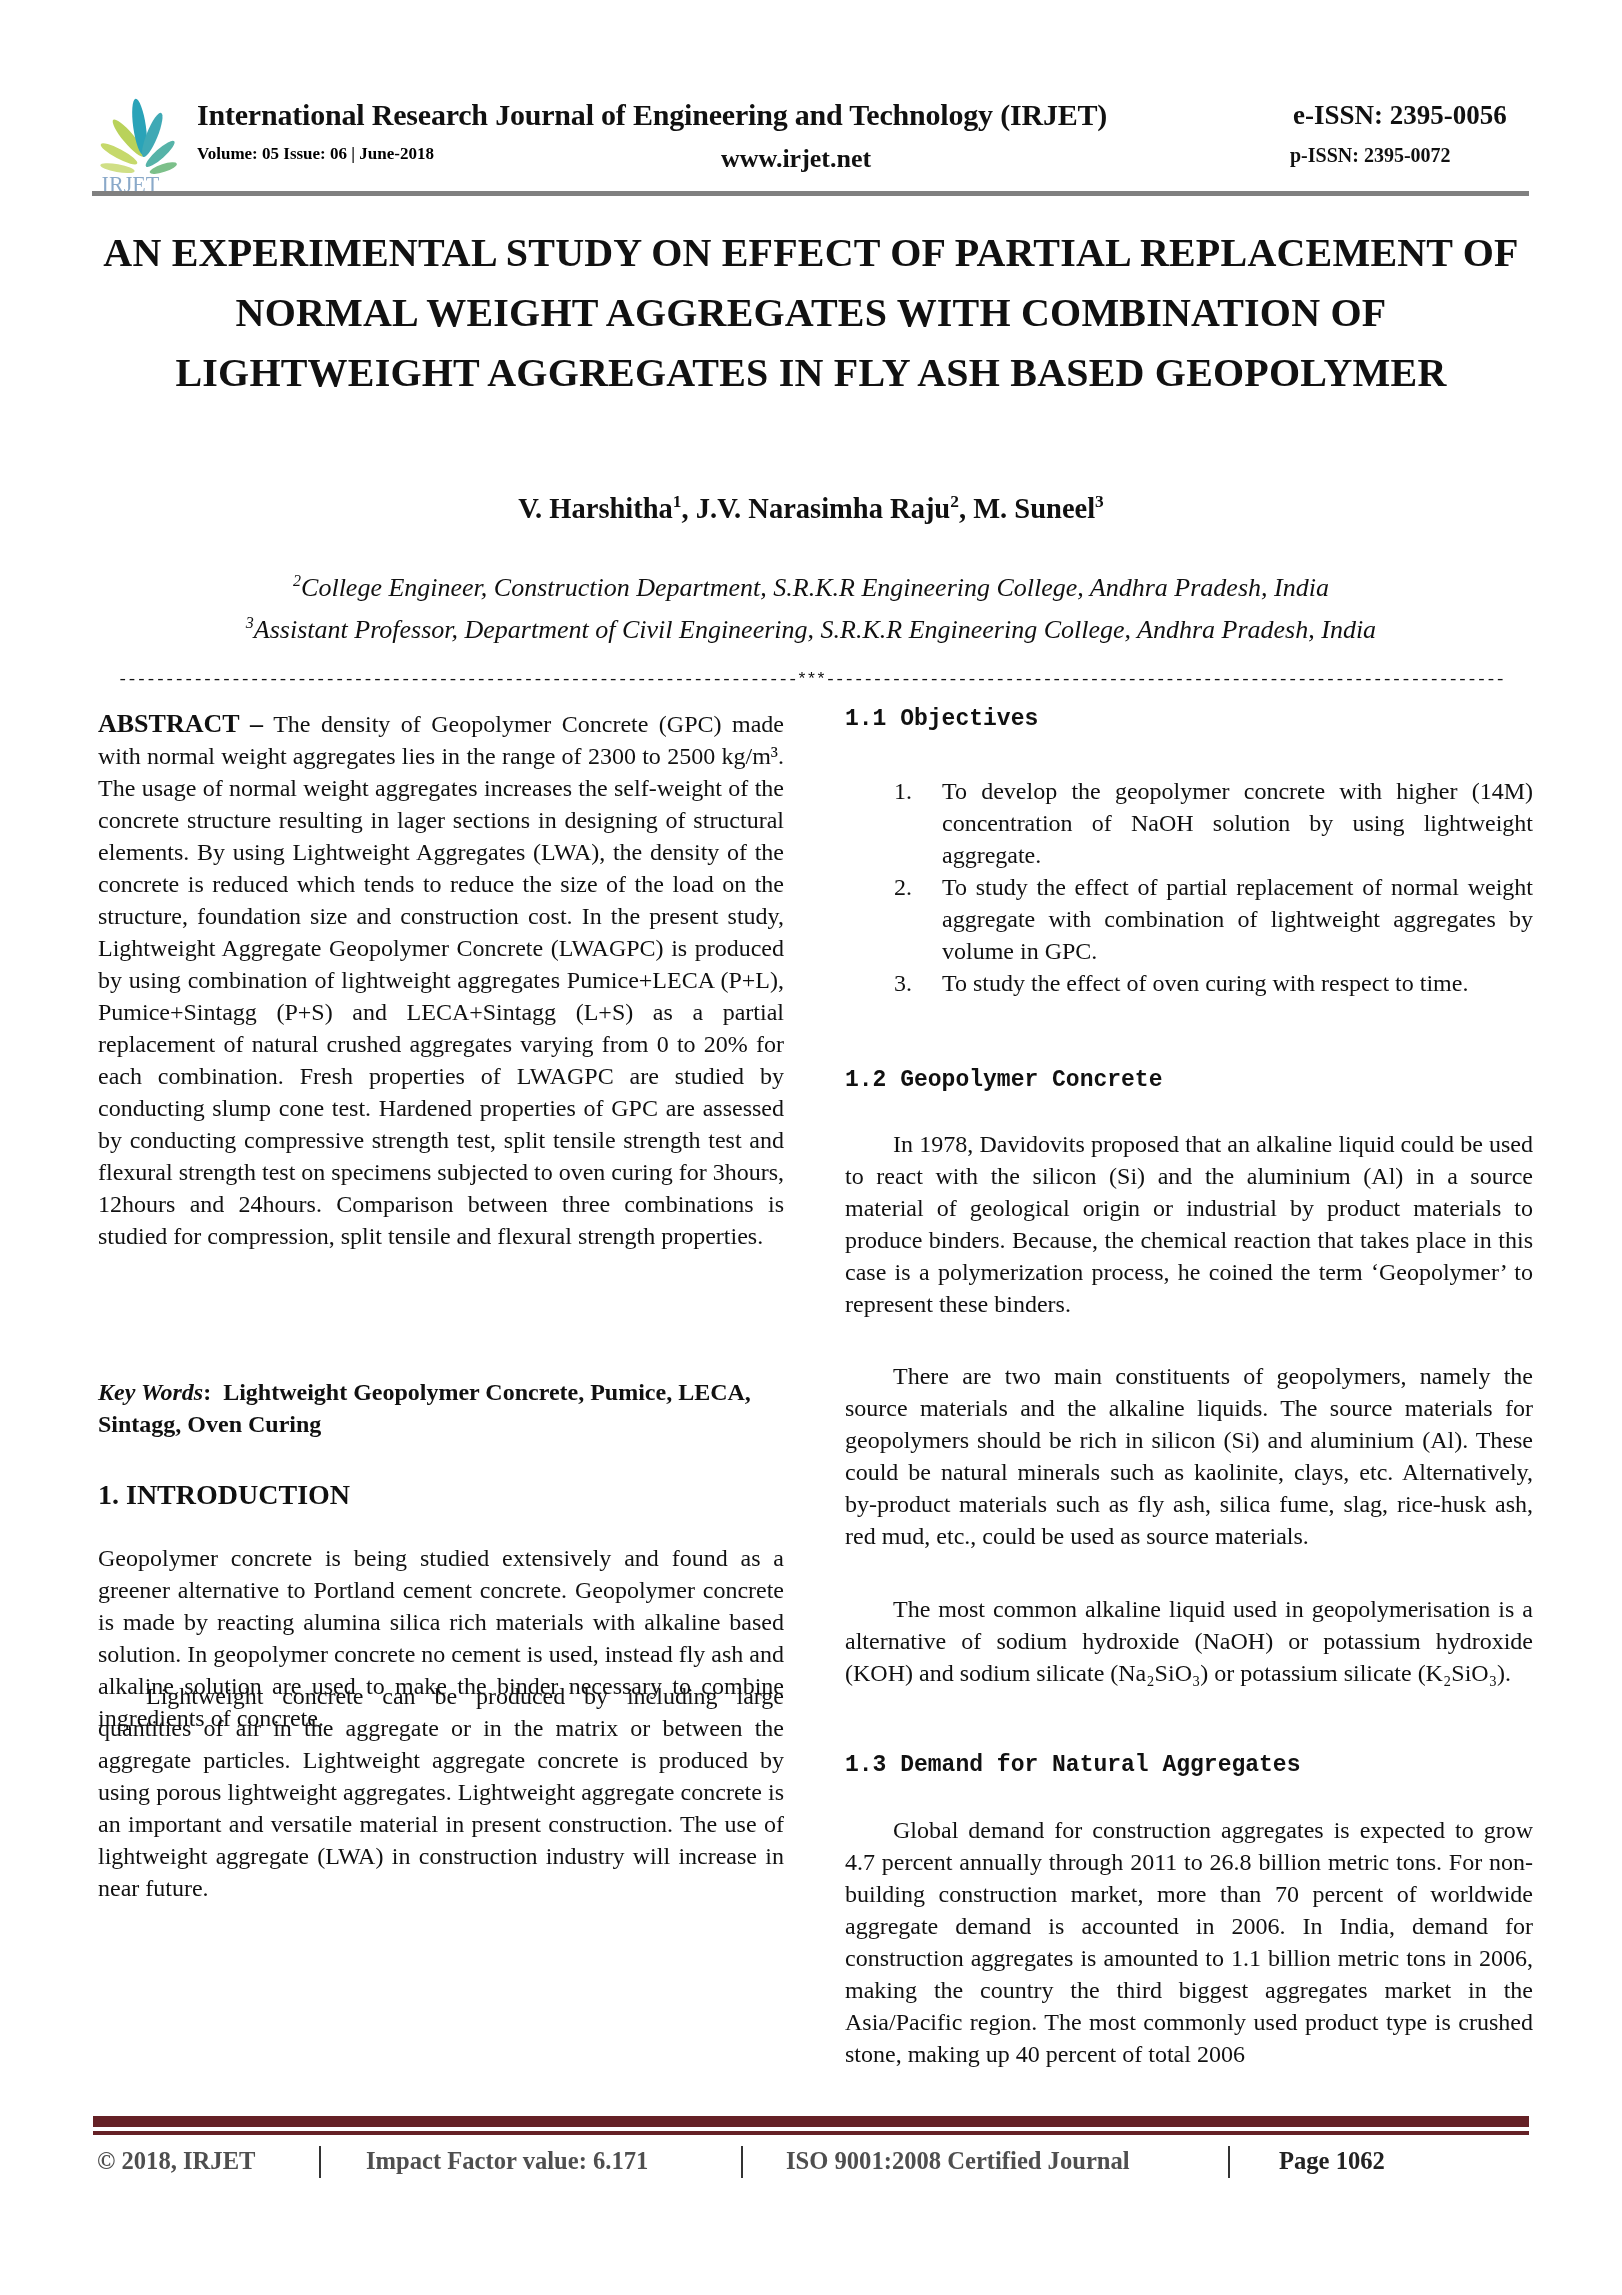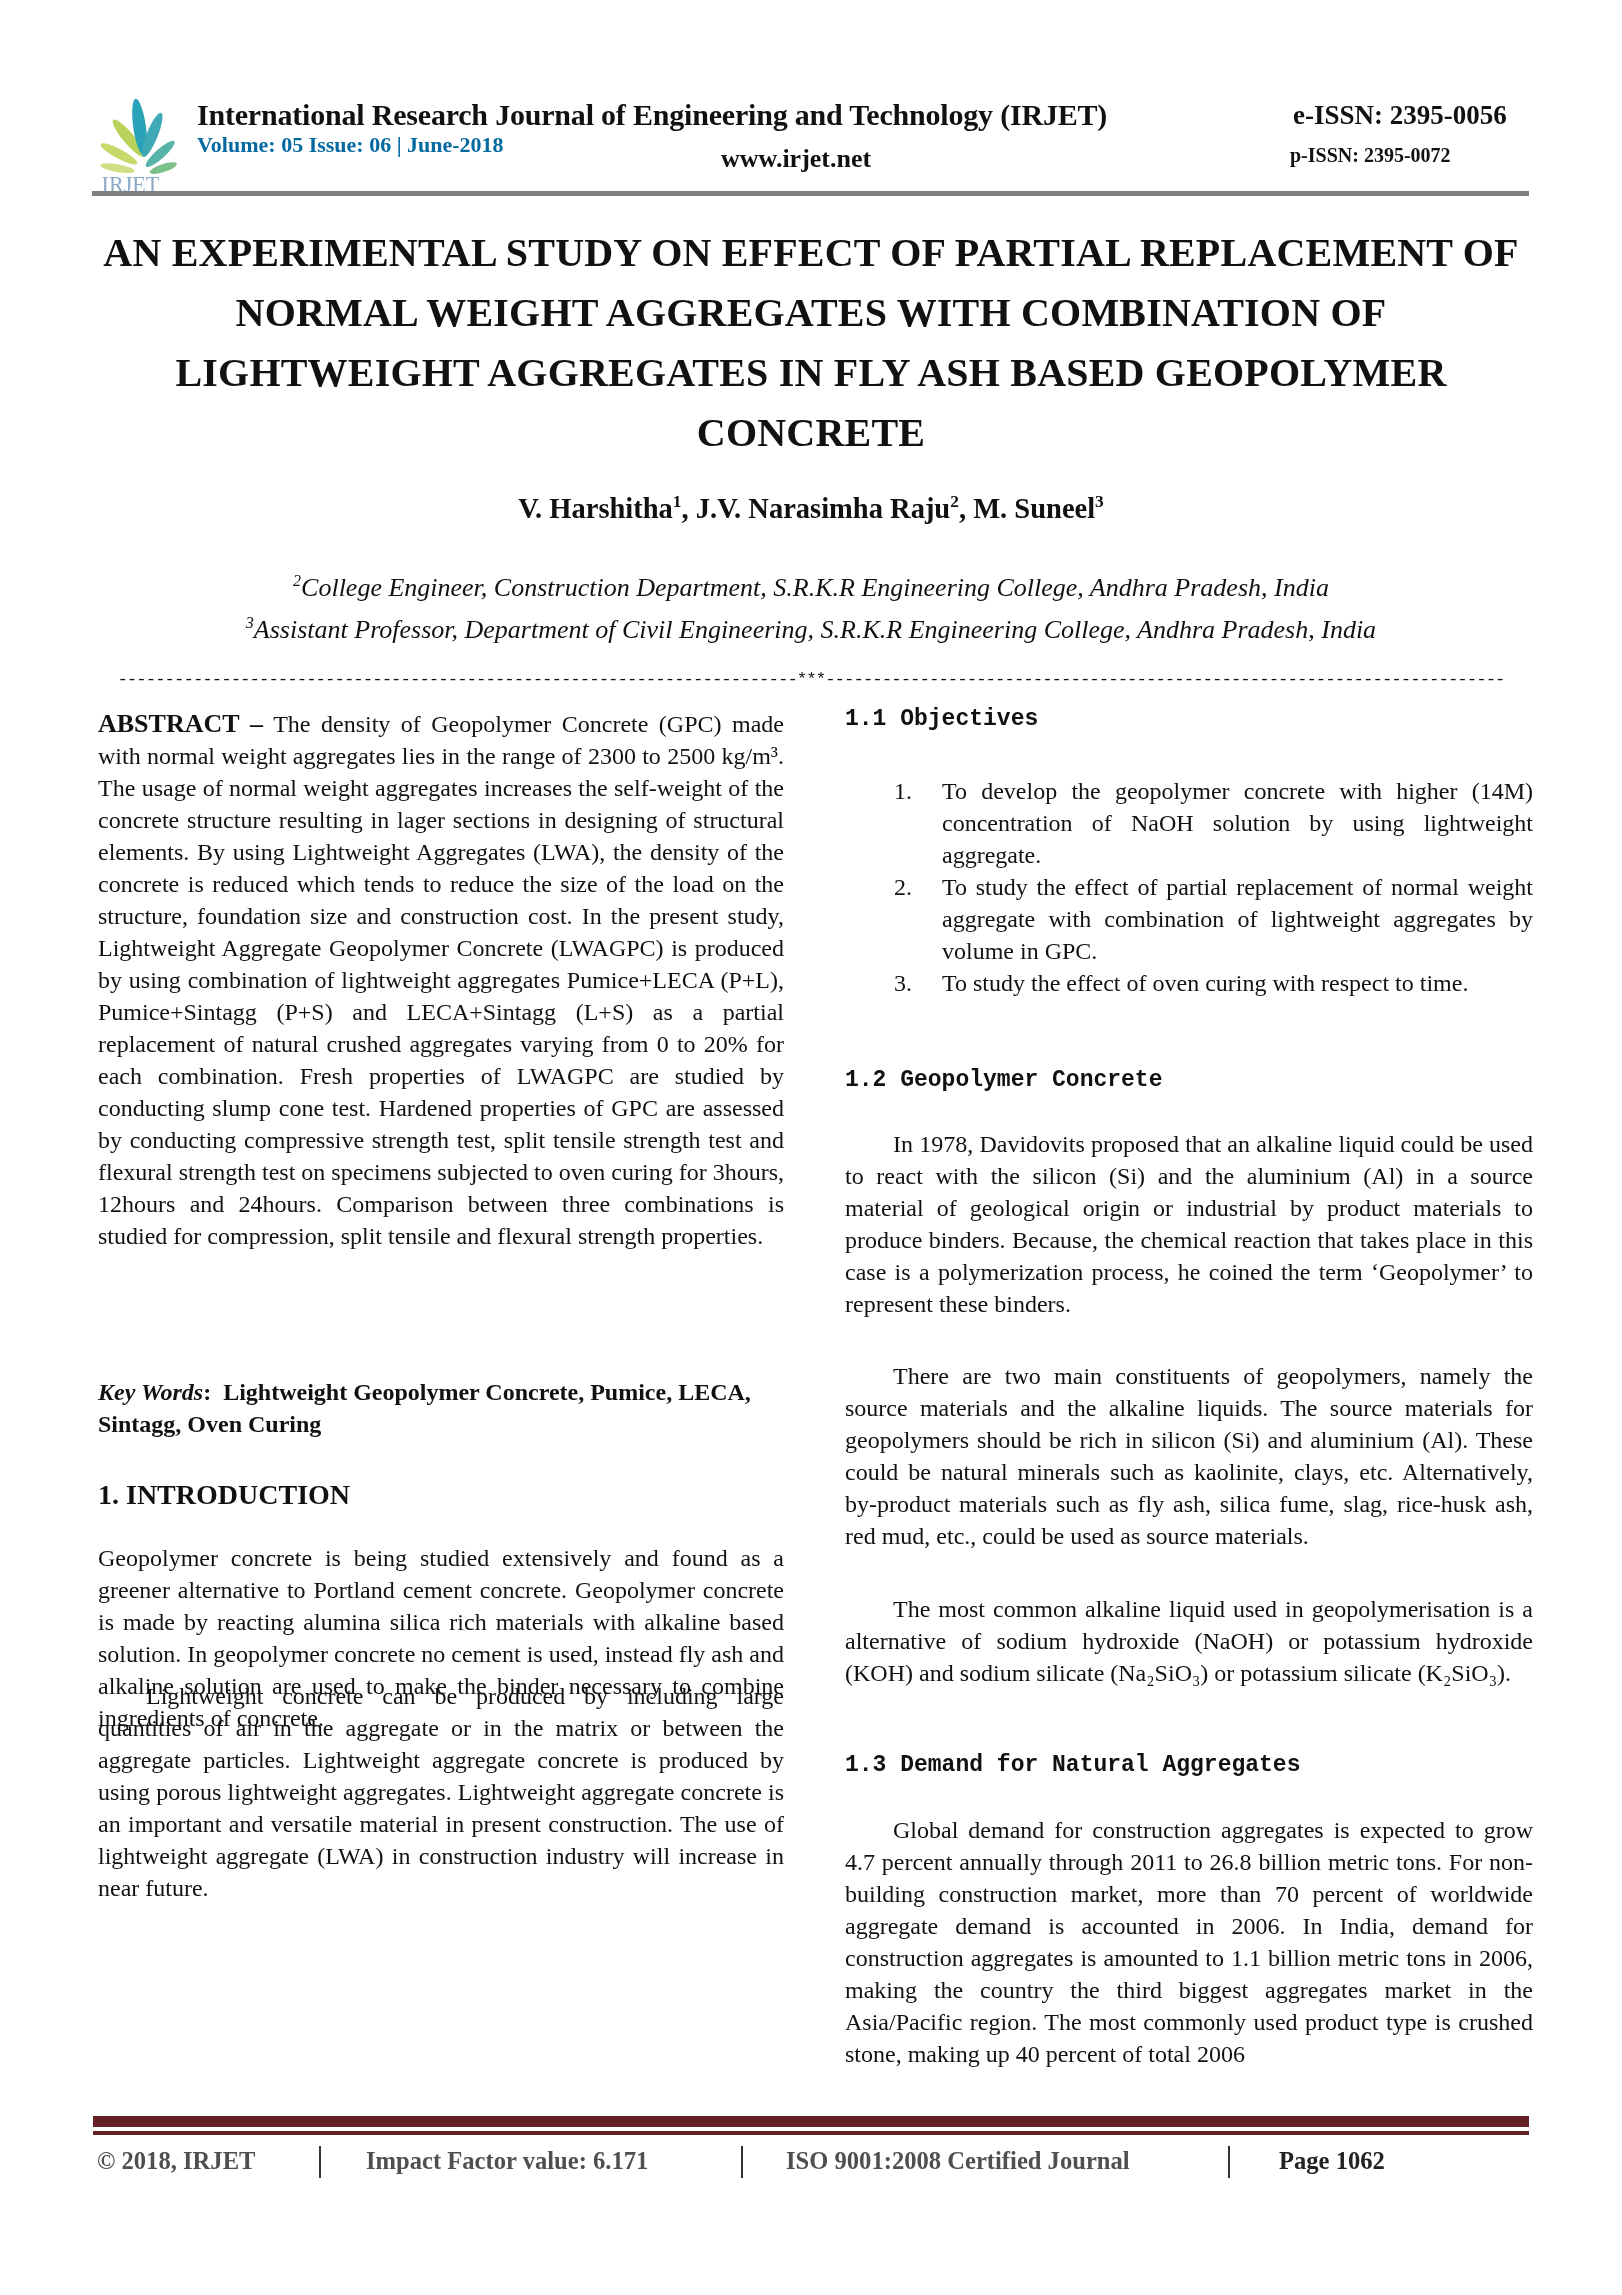--- a/index.html
+++ b/index.html
@@ -3,21 +3,21 @@
 <meta charset="utf-8">
 <style>
   html, body { margin: 0; padding: 0; background: #ffffff; }
   body { width: 1623px; height: 2295px; position: relative; overflow: hidden;
          font-family: "Liberation Serif", "DejaVu Serif", serif; color: #111; }
   .abs { position: absolute; }
 
   
   .logo { left: 95px; top: 89px; width: 86px; height: 106px; }
   .jt { left: 197px; top: 98px; font-size: 30px; font-weight: bold; letter-spacing: -0.2px; white-space: nowrap; color:#111; }
-  .vol { left: 197px; top: 132px; font-size: 22px; font-weight: bold; color: #0369a1; white-space: nowrap; }
+  .vol { left: 197px; top: 144px; font-size: 17px; font-weight: bold; color: #000000; white-space: nowrap; }
   .web { left: 721px; top: 144px; font-size: 26px; font-weight: bold; color: #111; white-space: nowrap; }
   .eissn { left: 1293px; top: 100px; font-size: 27px; font-weight: bold; white-space: nowrap; }
   .pissn { left: 1290px; top: 144px; font-size: 20px; font-weight: bold; white-space: nowrap; }
   .hrule { left: 92px; top: 191px; width: 1437px; height: 4.8px; background: #808080; }
 
   
   .title { left: 79px; top: 223px; width: 1464px; text-align: center; font-size: 40px; font-weight: bold;
            line-height: 60px; letter-spacing: 0.2px; }
   .title div { white-space: nowrap; }
   .authors { left: 79px; top: 491px; width: 1464px; text-align: center; font-size: 28.5px; font-weight: bold; }
@@ -67,21 +67,20 @@
 <div class="abs vol">Volume: 05 Issue: 06 | June-2018</div>
 <div class="abs web">www.irjet.net</div>
 <div class="abs eissn">e-ISSN: 2395-0056</div>
 <div class="abs pissn">p-ISSN: 2395-0072</div>
 <div class="abs hrule"></div>
 
 <div class="abs title">
   <div>AN EXPERIMENTAL STUDY ON EFFECT OF PARTIAL REPLACEMENT OF</div>
   <div>NORMAL WEIGHT AGGREGATES WITH COMBINATION OF</div>
   <div>LIGHTWEIGHT AGGREGATES IN FLY ASH BASED GEOPOLYMER</div>
-  <div>CONCRETE</div>
 </div>
 
 <div class="abs authors">
   <span>V. Harshitha</span><sup>1</sup><span>, </span><span>J.V. Narasimha Raju</span><sup>2</sup><span>, </span><span>M. Suneel</span><sup>3</sup>
 </div>
 
 <div class="abs affil">
   <div><sup>2</sup><span>College Engineer, Construction Department, S.R.K.R Engineering College, Andhra Pradesh, India</span></div>
   <div><sup>3</sup><span>Assistant Professor, Department of Civil Engineering, S.R.K.R Engineering College, Andhra Pradesh, India</span></div>
 </div>

